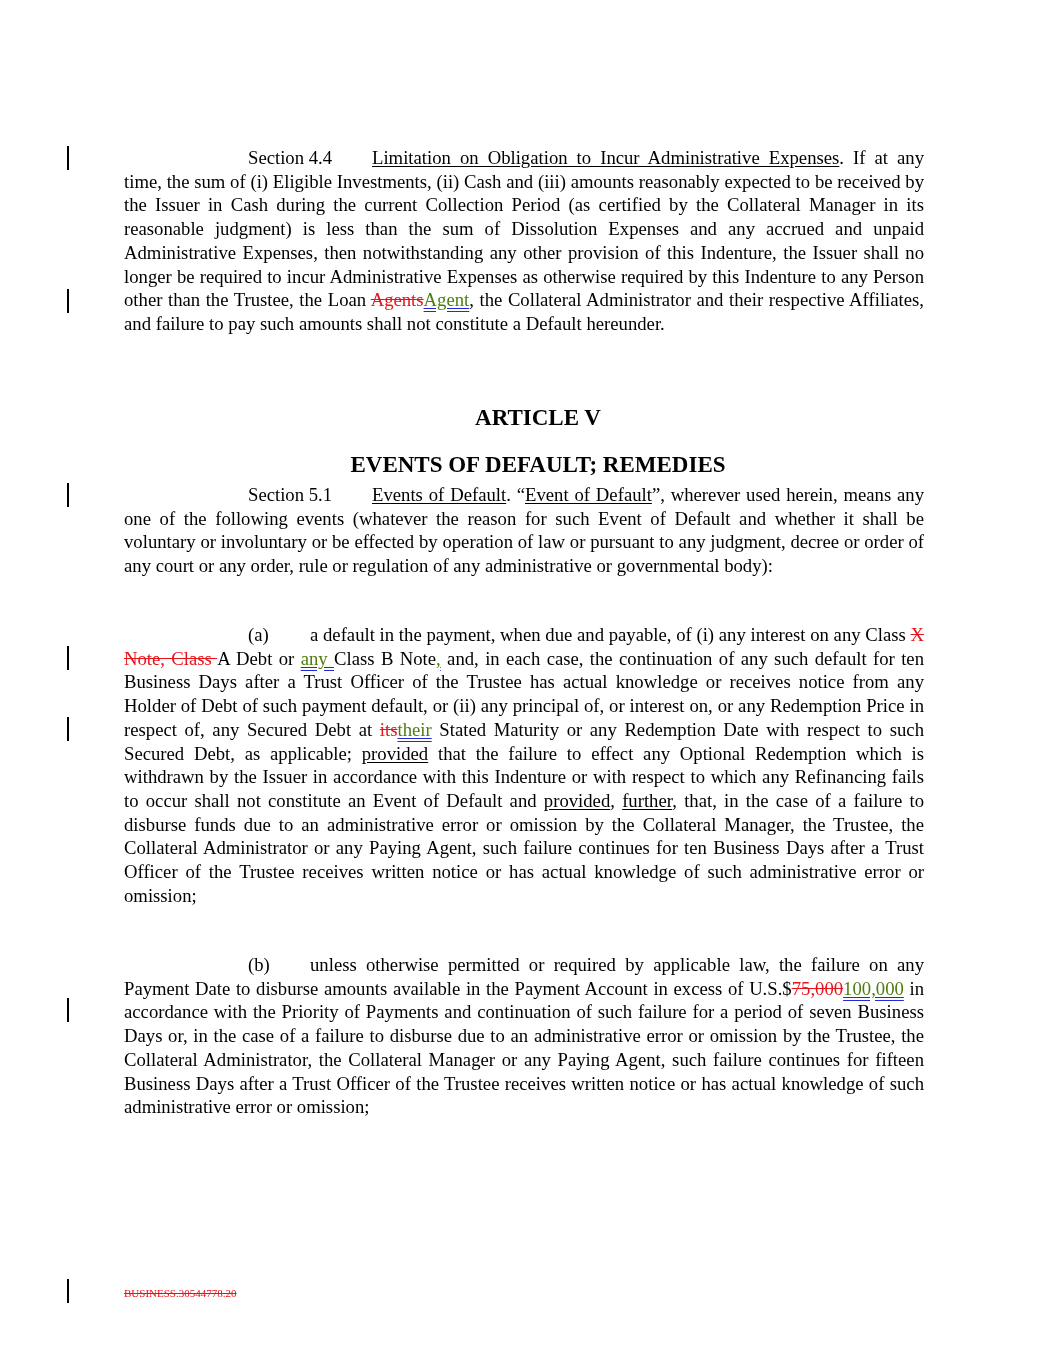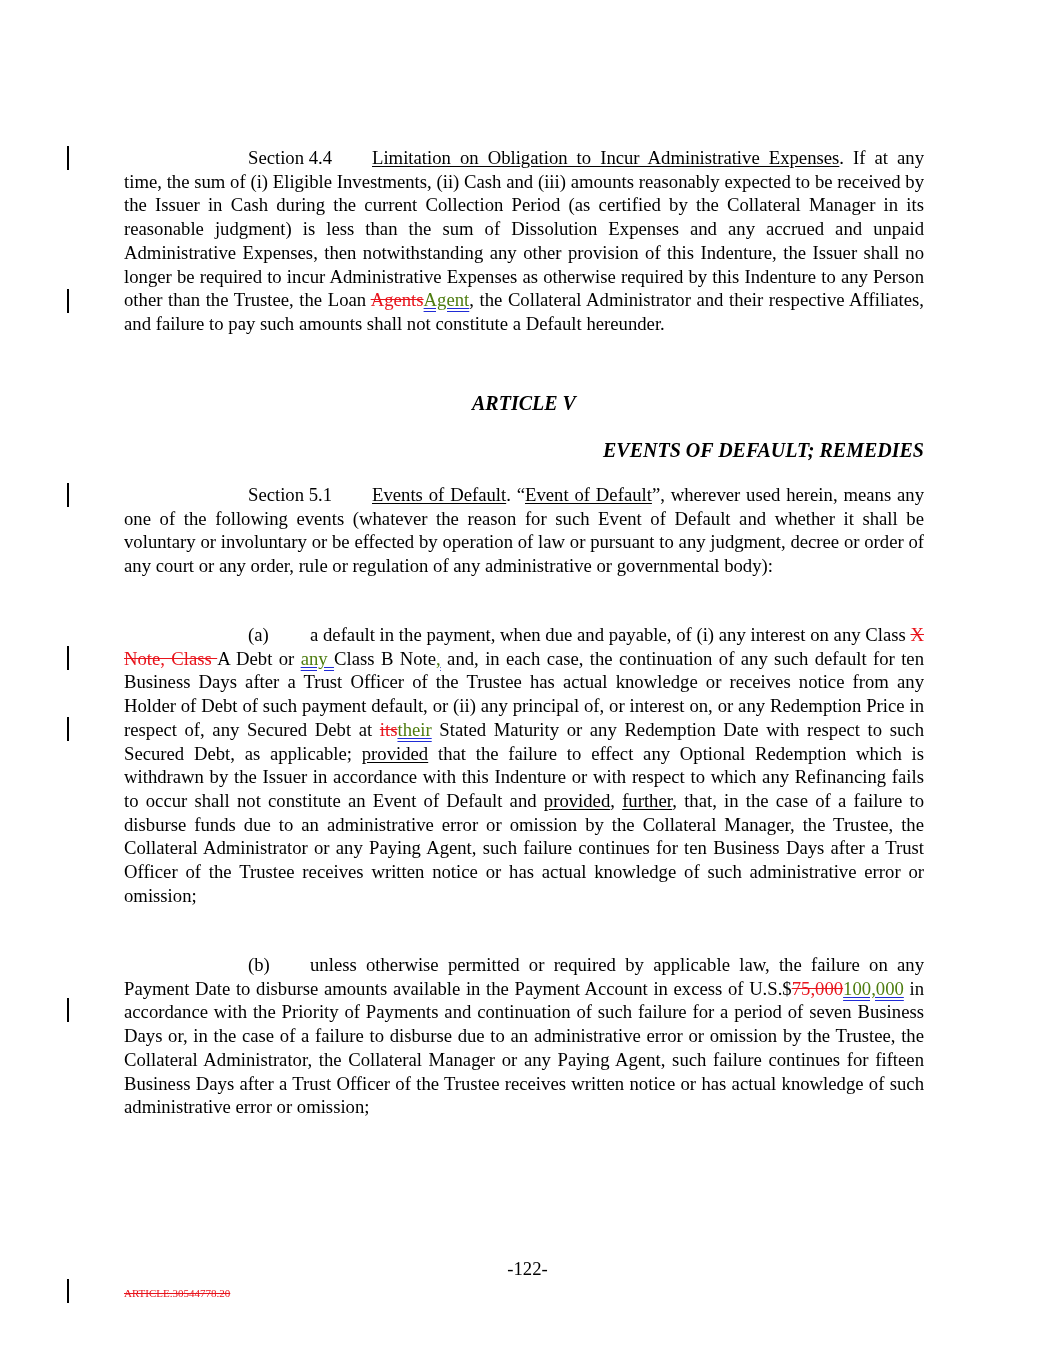--- a/index.html
+++ b/index.html
@@ -56,24 +56,23 @@
       text-decoration: underline double;
       text-decoration-color: #1f2bd6;
       text-underline-offset: 2px;
     }
     .heading {
       position: absolute;
       left: 124px;
       width: 800px;
       text-align: center;
       font-weight: bold;
-      font-size: 20px;
+      font-size: 23px;
       line-height: 23px;
-      margin: 0;
-      font-style: italic;
+      margin: 14px;
     }
     .change-bar {
       position: absolute;
       left: 67px;
       width: 2px;
       height: 24px;
       background: #000000;
     }
     .page-number {
       position: absolute;
@@ -103,25 +102,24 @@
   <div class="change-bar" style="top:289px;"></div>
   <div class="change-bar" style="top:483px;"></div>
   <div class="change-bar" style="top:646px;"></div>
   <div class="change-bar" style="top:717px;"></div>
   <div class="change-bar" style="top:998px;"></div>
   <div class="change-bar" style="top:1279px;"></div>
 
   <p class="para" style="top:146px;"><span class="first-indent"></span><span class="sec-num">Section 4.4</span><span class="u">Limitation on Obligation to Incur Administrative Expenses</span><span>.  If at any time, the sum of (i) Eligible Investments, (ii) Cash and (iii) amounts reasonably expected to be received by the Issuer in Cash during the current Collection Period (as certified by the Collateral Manager in its reasonable judgment) is less than the sum of Dissolution Expenses and any accrued and unpaid Administrative Expenses, then notwithstanding any other provision of this Indenture, the Issuer shall no longer be required to incur Administrative Expenses as otherwise required by this Indenture to any Person other than the Trustee, the Loan </span><span class="del">Agents</span><span class="ins">Agent</span><span>, the Collateral Administrator and their respective Affiliates, and failure to pay such amounts shall not constitute a Default hereunder.</span></p>
 
   <p class="heading" style="top:392px;">ARTICLE V</p>
-  <p class="heading" style="top:439px;text-align:right;">EVENTS OF DEFAULT; REMEDIES</p>
+  <p class="heading" style="top:439px;">EVENTS OF DEFAULT; REMEDIES</p>
 
   <p class="para" style="top:483px;"><span class="first-indent"></span><span class="sec-num">Section 5.1</span><span class="u">Events of Default</span><span>.  “</span><span class="u">Event of Default</span><span>”, wherever used herein, means any one of the following events (whatever the reason for such Event of Default and whether it shall be voluntary or involuntary or be effected by operation of law or pursuant to any judgment, decree or order of any court or any order, rule or regulation of any administrative or governmental body):</span></p>
 
   <p class="para" style="top:623px;"><span class="first-indent"></span><span class="sub-label">(a)</span><span>a default in the payment, when due and payable, of (i) any interest on any Class </span><span class="del">X Note, Class </span><span>A Debt or </span><span class="ins">any </span><span>Class B Note</span><span class="ins">,</span><span> and, in each case, the continuation of any such default for ten Business Days after a Trust Officer of the Trustee has actual knowledge or receives notice from any Holder of Debt of such payment default, or (ii) any principal of, or interest on, or any Redemption Price in respect of, any Secured Debt at </span><span class="del">its</span><span class="ins">their</span><span> Stated Maturity or any Redemption Date with respect to such Secured Debt, as applicable; </span><span class="u">provided</span><span> that the failure to effect any Optional Redemption which is withdrawn by the Issuer in accordance with this Indenture or with respect to which any Refinancing fails to occur shall not constitute an Event of Default and </span><span class="u">provided</span><span>, </span><span class="u">further</span><span>, that, in the case of a failure to disburse funds due to an administrative error or omission by the Collateral Manager, the Trustee, the Collateral Administrator or any Paying Agent, such failure continues for ten Business Days after a Trust Officer of the Trustee receives written notice or has actual knowledge of such administrative error or omission;</span></p>
 
   <p class="para" style="top:953px;"><span class="first-indent"></span><span class="sub-label">(b)</span><span>unless otherwise permitted or required by applicable law, the failure on any Payment Date to disburse amounts available in the Payment Account in excess of U.S.$</span><span class="del">75,000</span><span class="ins">100,000</span><span> in accordance with the Priority of Payments and continuation of such failure for a period of seven Business Days or, in the case of a failure to disburse due to an administrative error or omission by the Trustee, the Collateral Administrator, the Collateral Manager or any Paying Agent, such failure continues for fifteen Business Days after a Trust Officer of the Trustee receives written notice or has actual knowledge of such administrative error or omission;</span></p>
 
 
-  <div class="page-number">-122-</div>
-  <div class="footer-id">ARTICLE.30544778.20 </div>
+  <div class="footer-id">BUSINESS.30544778.20 </div>
 
 </div>
 
 </body></html>

